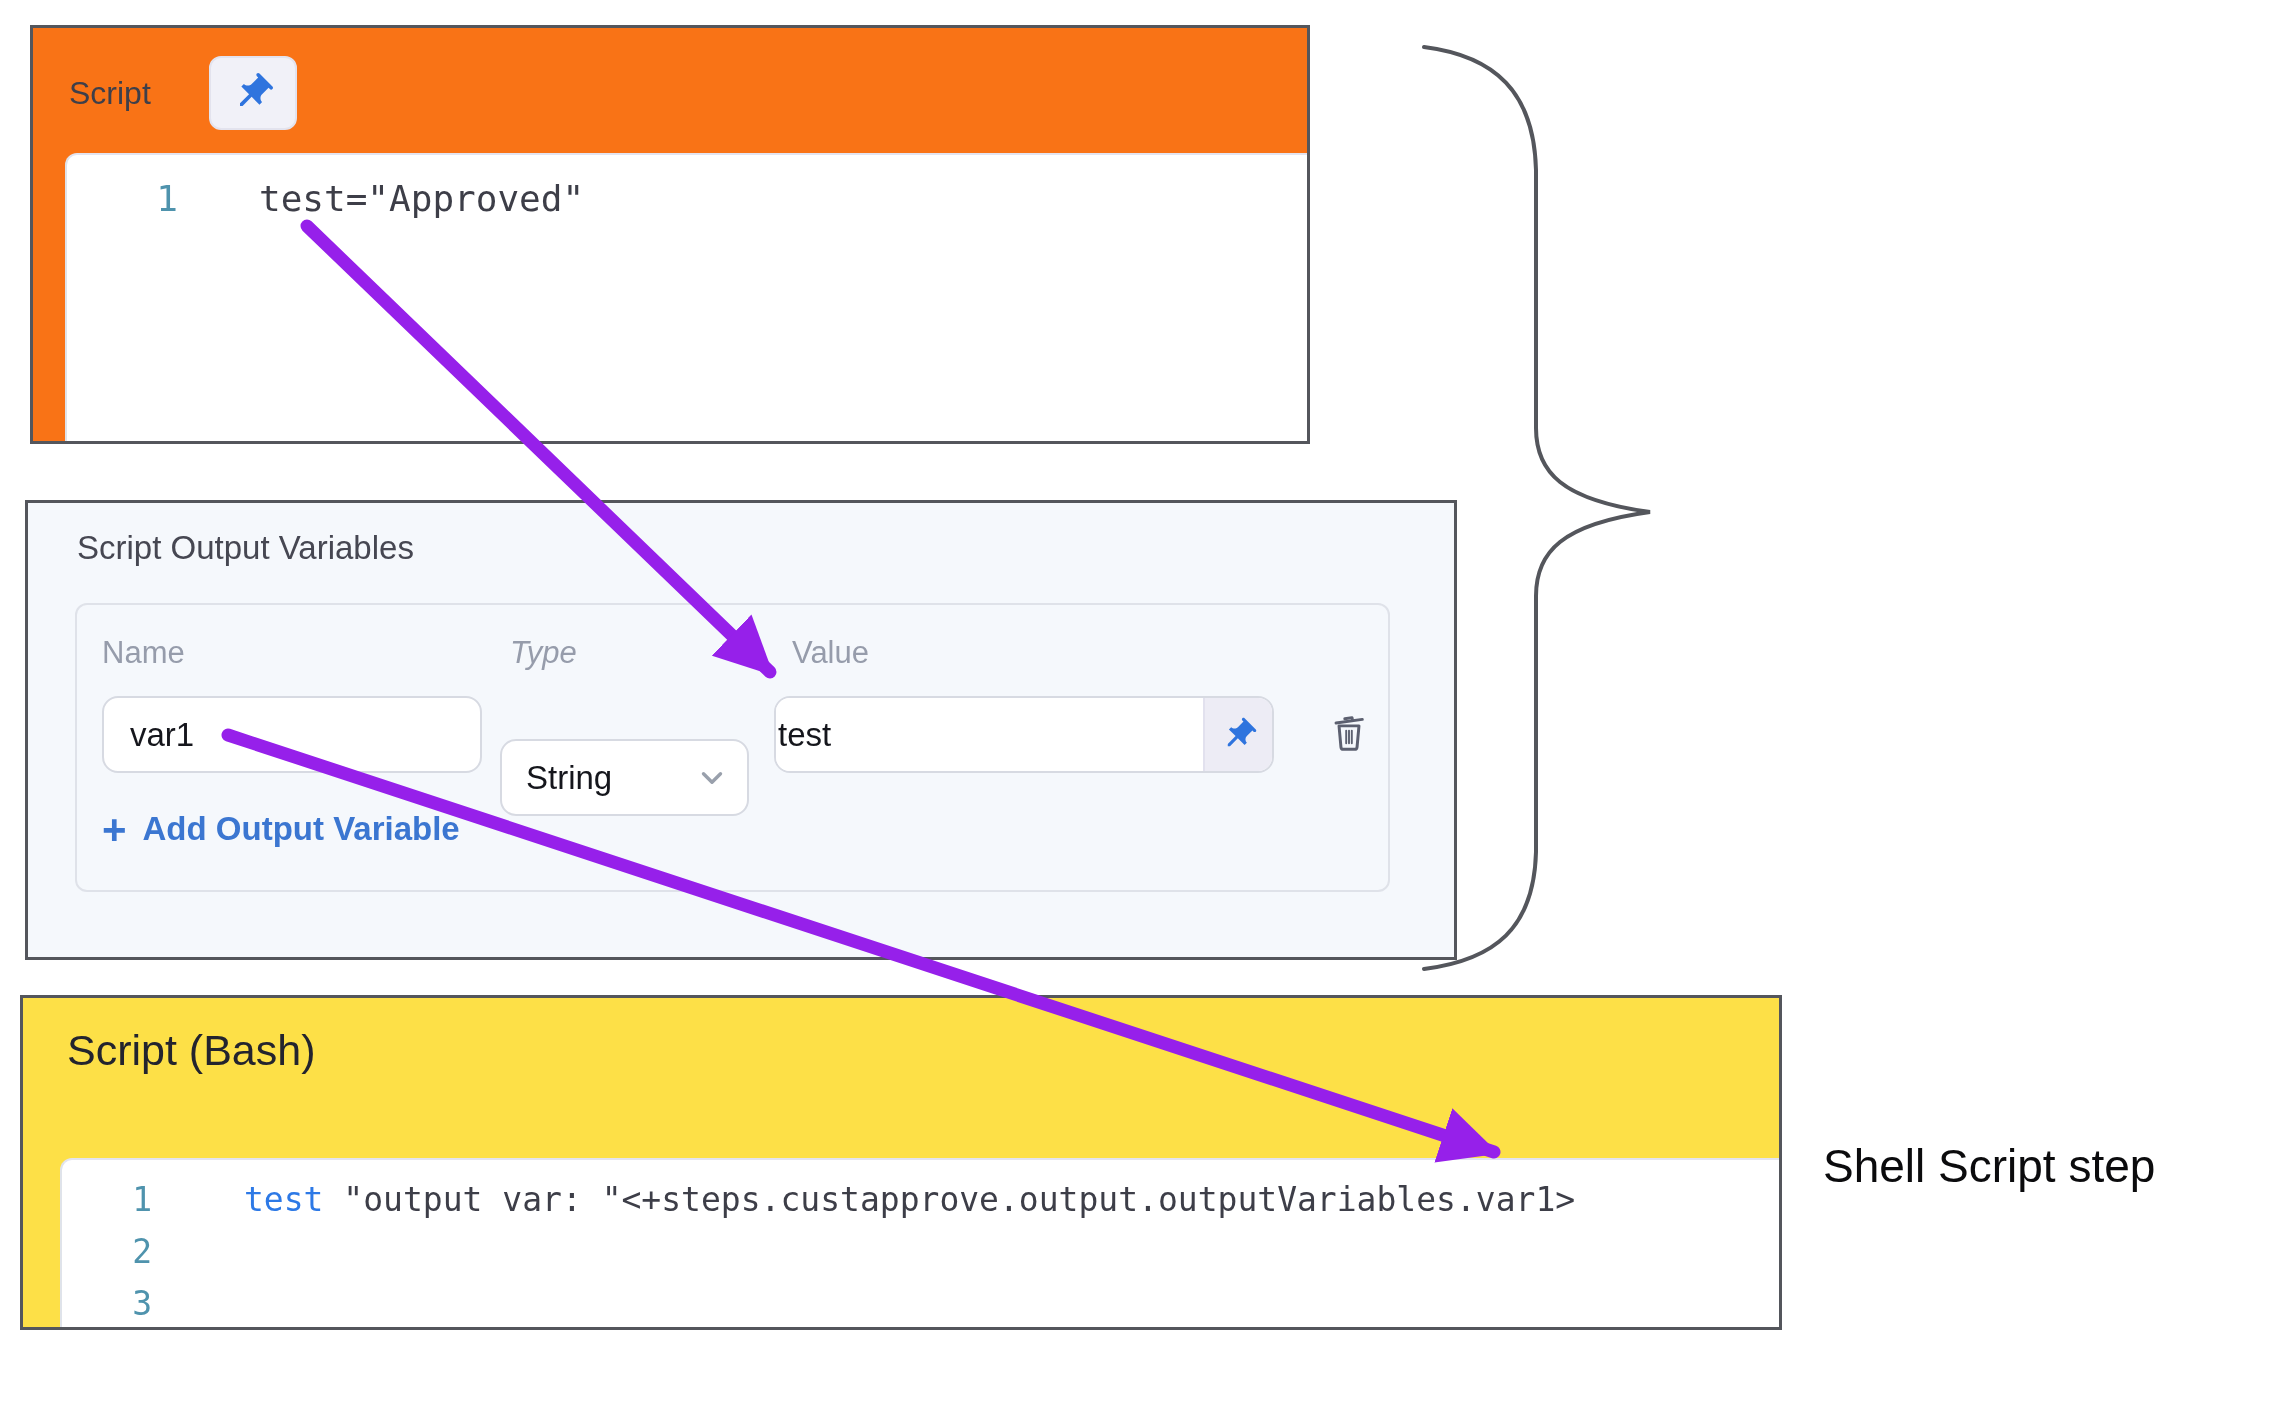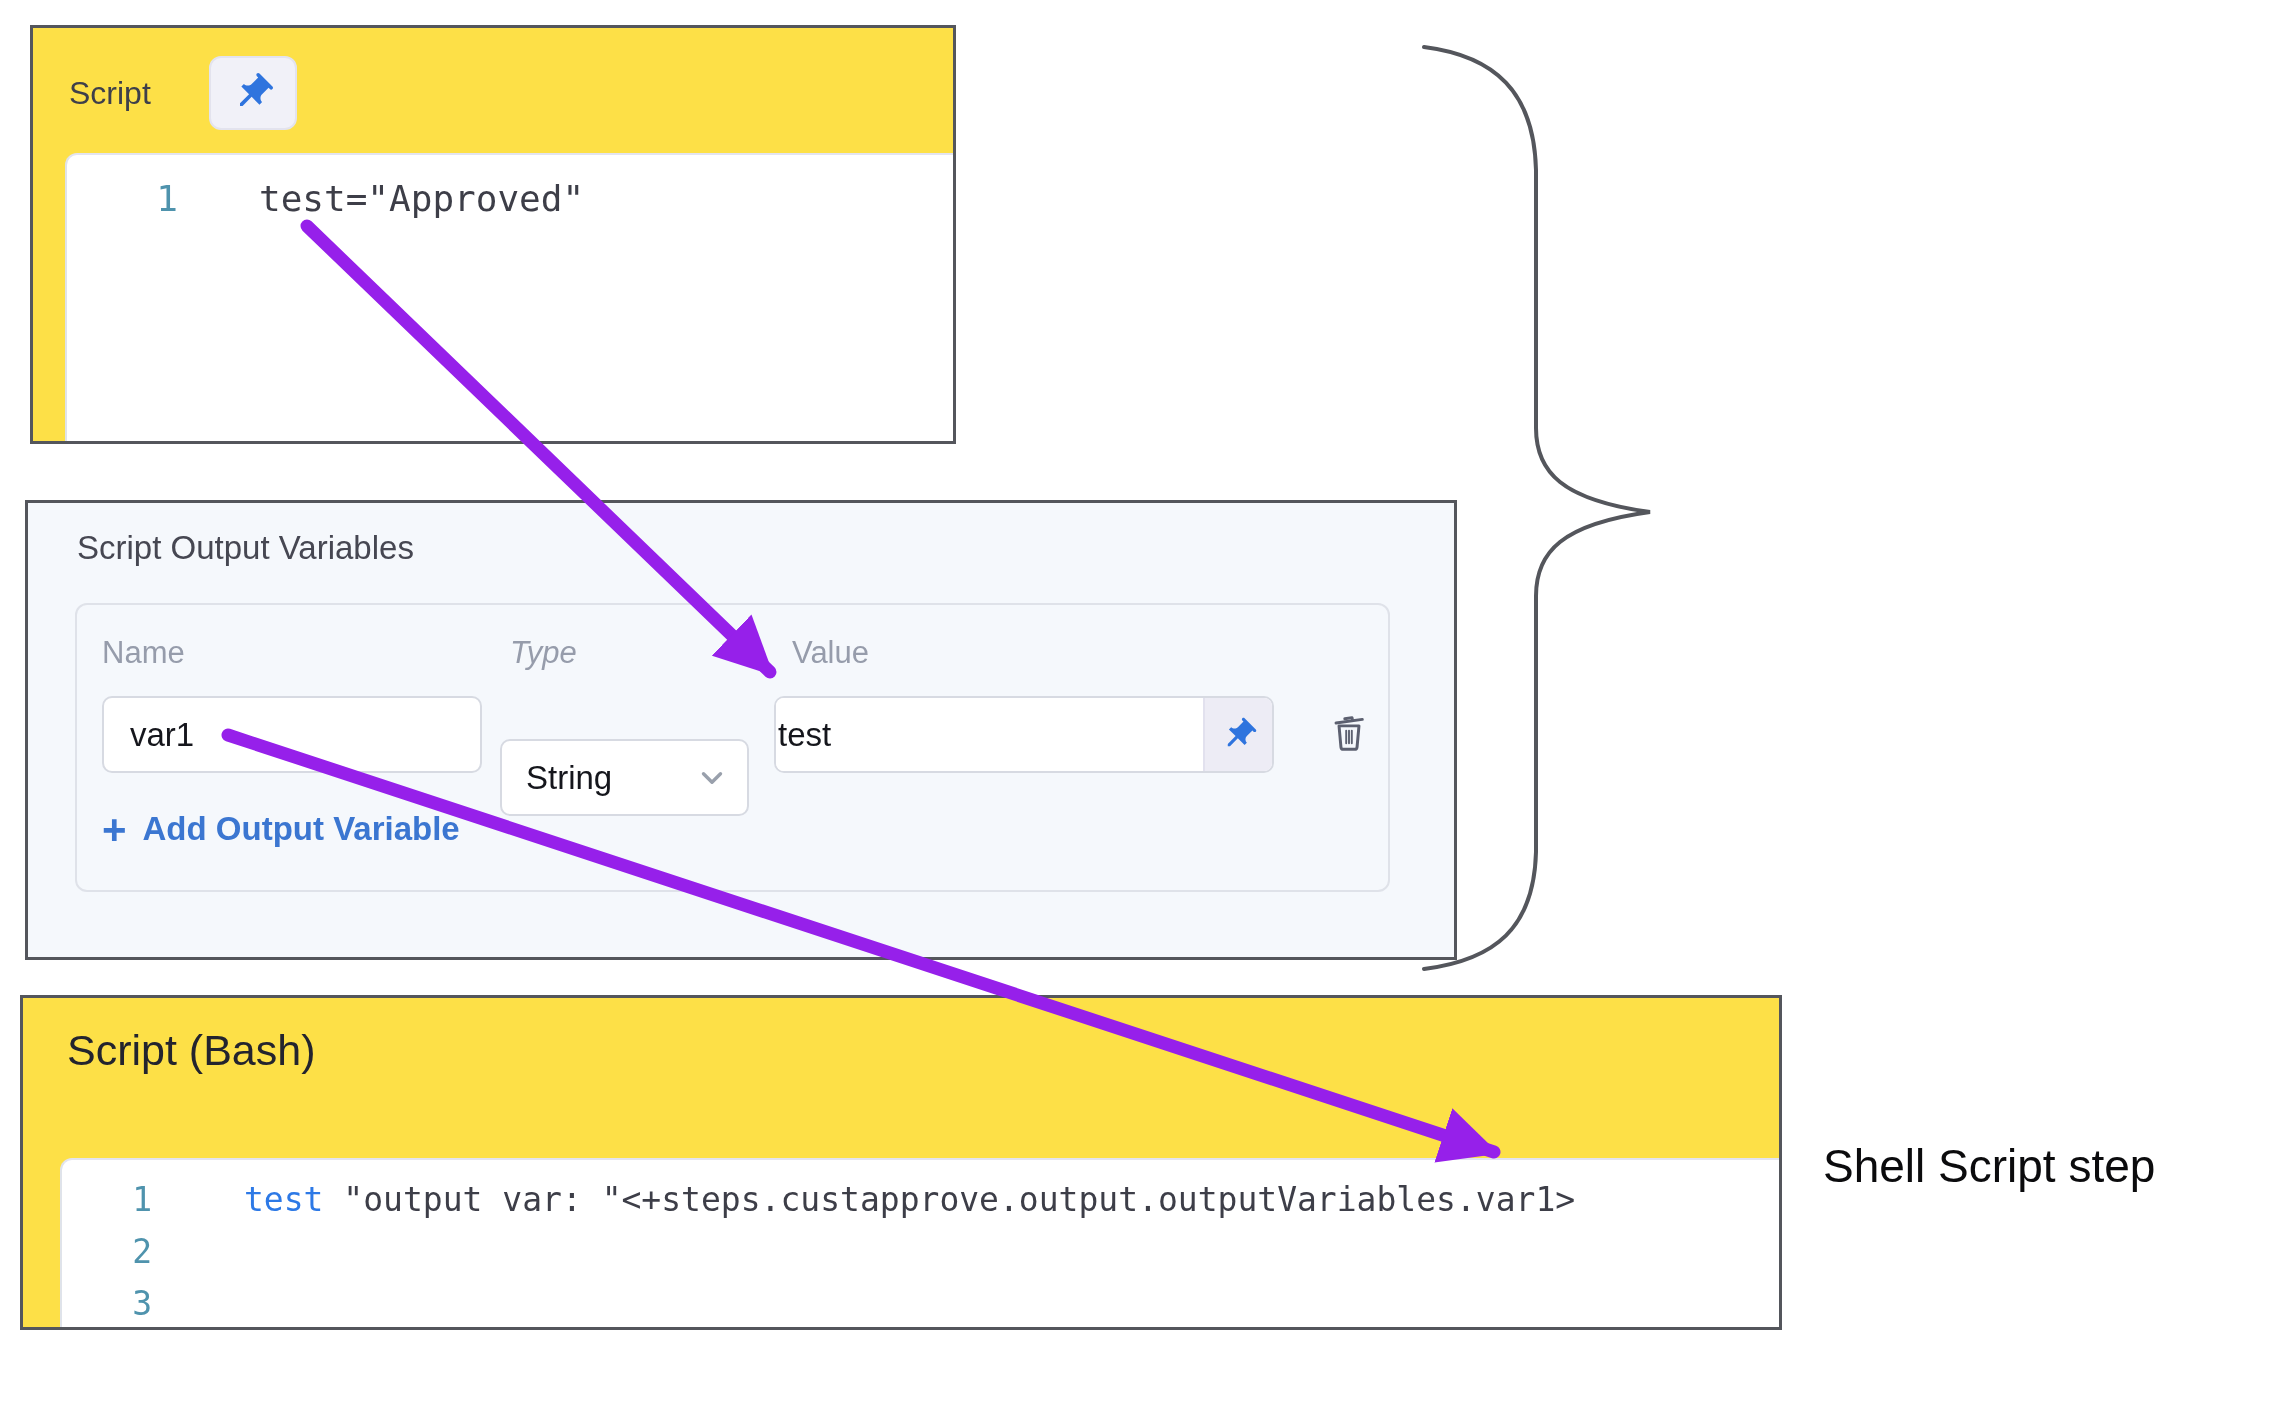--- a/index.html
+++ b/index.html
@@ -3,21 +3,21 @@
 <meta charset="utf-8">
 <style>
   html,body{margin:0;padding:0;background:#fff;}
   .canvas{
     position:relative;width:2276px;height:1426px;background:#ffffff;
     font-family:"Liberation Sans",sans-serif;overflow:hidden;
   }
   .panel{position:absolute;border:3px solid #54565c;box-sizing:border-box;}
 
   
-  #script-panel{left:30px;top:25px;width:926px;height:419px;background:#fde047;}
+  #script-panel{left:30px;top:25px;width:1280px;height:419px;background:#f97316;}
   #script-panel .panel-header{display:flex;align-items:center;padding:28px 0 0 36px;gap:58px;}
   .panel-title-sm{font-size:32px;color:#3e3f4a;font-weight:500;}
   .pin-btn{width:88px;height:74px;border-radius:12px;background:#f1f1f8;border:2px solid #e3e3ee;
     display:flex;align-items:center;justify-content:center;cursor:pointer;padding:0;}
   .pin-btn svg{width:44px;height:44px;color:#2f74de;}
   .editor{position:absolute;left:32px;top:125px;right:0;bottom:0;background:#fff;
     border-top:2px solid #e3e4f0;border-left:2px solid #dfe3ea;border-top-left-radius:12px;}
   .code-area{padding-top:20px;font-family:"DejaVu Sans Mono","Liberation Mono",monospace;}
   .code-line{display:flex;align-items:baseline;}
   #script-panel .code-area{font-size:36px;line-height:48px;}
@@ -25,21 +25,21 @@
   #script-panel .code{padding-left:81px;color:#3d3e48;white-space:pre;}
 
   
   #vars-panel{left:25px;top:500px;width:1432px;height:460px;background:#f5f8fc;}
   #vars-panel .panel-title{position:absolute;left:49px;top:26px;font-size:33px;color:#464752;}
   .vars-box{position:absolute;left:47px;top:100px;width:1315px;height:289px;
     border:2px solid #dfe2e9;border-radius:12px;box-sizing:border-box;}
   .col-label{position:absolute;top:30px;font-size:31px;color:#969cab;}
   .lbl-name{left:25px;} .lbl-type{left:433px;font-style:italic;} .lbl-value{left:715px;}
   .field{position:absolute;top:91px;height:77px;box-sizing:border-box;background:#fff;
-    border:2px solid #d7dae2;border-radius:10px;font-size:33px;color:#15161c;}
+    border:2px solid #d7dae2;border-radius:16px;font-size:33px;color:#15161c;}
   .name-input{left:25px;width:380px;padding:0 0 0 26px;font-family:"Liberation Sans",sans-serif;}
   input.field{outline:none;}
   .type-select{left:423px;width:249px;display:flex;align-items:center;justify-content:space-between;
     padding:0 18px 0 24px;cursor:pointer;margin-top:43px;}
   .type-select .chev{width:34px;height:34px;color:#99a0ac;flex:none;}
   .value-group{left:697px;width:500px;display:flex;overflow:hidden;padding:0;}
   .value-group input{border:none;outline:none;flex:1;min-width:0;font-size:33px;color:#15161c;
     background:#fff;font-family:"Liberation Sans",sans-serif;}
   .value-pin{width:67px;flex:none;background:#edecf5;border-left:2px solid #e2e1ee;
     display:flex;align-items:center;justify-content:center;cursor:pointer;}

